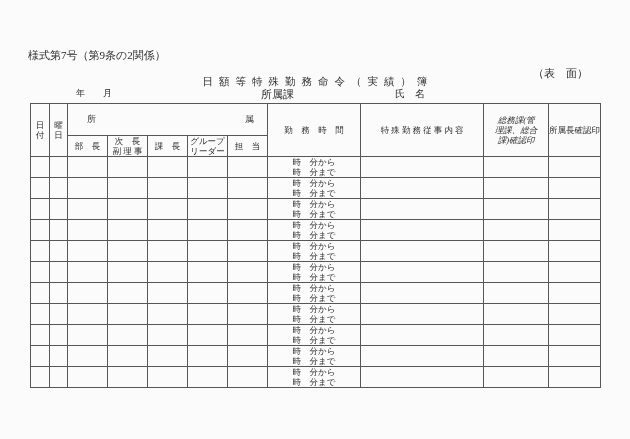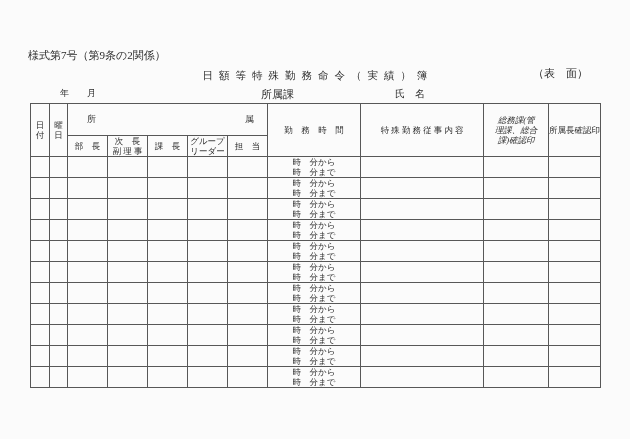--- a/index.html
+++ b/index.html
@@ -7,23 +7,23 @@
     width: 630px; height: 439px;
     background: #fbfbfb;
     font-family: "Liberation Serif", "DejaVu Serif", serif;
     color: #2b2b2b;
     position: relative;
     overflow: hidden;
   }
   .abs { position: absolute; white-space: pre; }
   .form-number { left: 28px; top: 48px; font-size: 11px; }
   .side-label  { left: 533px; top: 66px; font-size: 11px; font-family: Liberation Serif, serif; }
-  .doc-title   { left: 0; top: 69px; width: 630px; text-align: center;
+  .doc-title   { left: 0; top: 75px; width: 630px; text-align: center;
                  font-size: 10.5px; letter-spacing: 6px; text-indent: 6px; }
-  .year-month  { left: 60px;  top: 87px; font-size: 9px; }
+  .year-month  { left: 76px;  top: 87px; font-size: 9px; }
   .section-lbl { left: 261px; top: 87px; font-size: 11px; }
   .name-lbl    { left: 395px; top: 87px; font-size: 10px; }
 
   table.form {
     position: absolute; left: 30px; top: 103px;
     width: 570px;
     border-collapse: collapse; table-layout: fixed;
   }
   table.form th, table.form td {
     border: 1px solid #575757;

